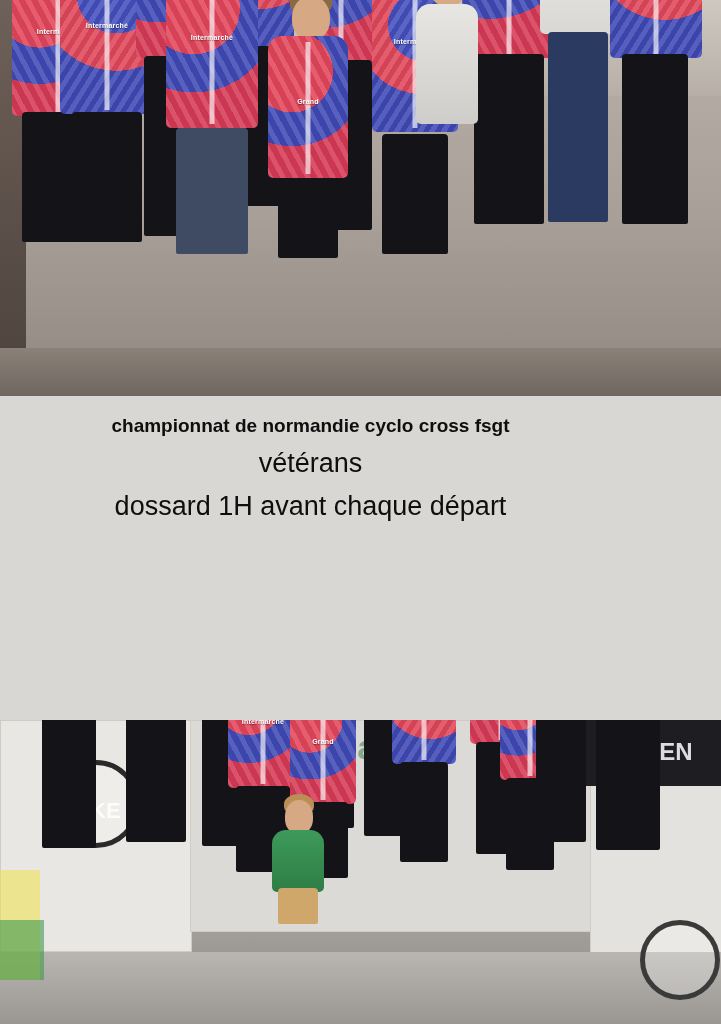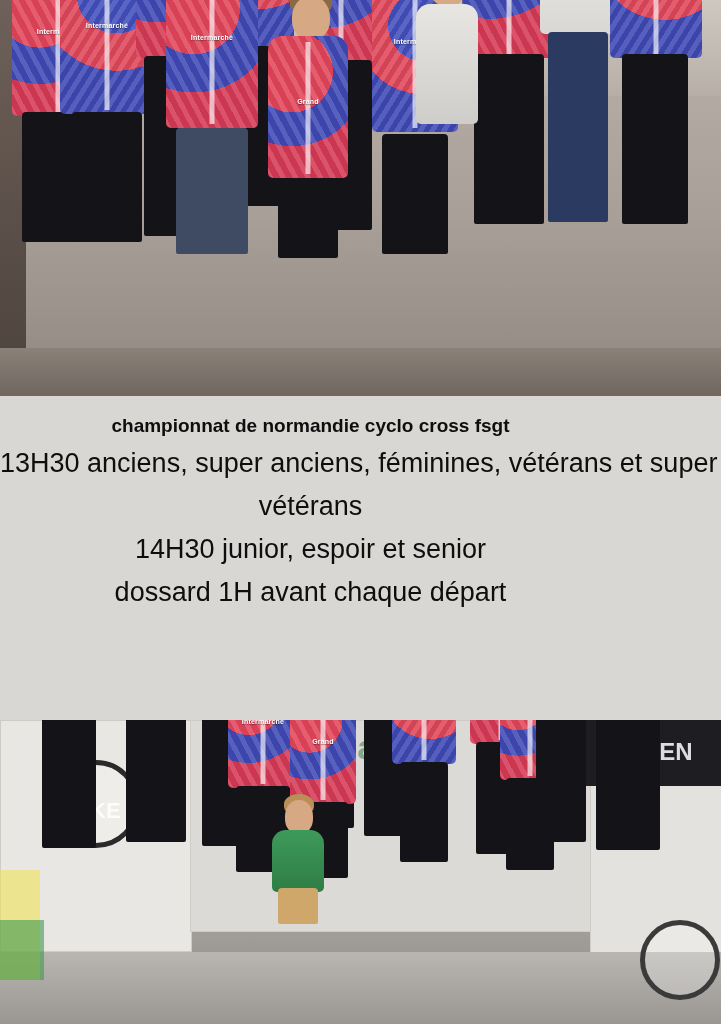--- a/index.html
+++ b/index.html
@@ -264,23 +264,21 @@
 
     <div class="person" style="left:416px;width:62px;height:230px;">
 
       <div class="head" style="left:12px;top:-206px;width:40px;height:46px;"></div>
       <div class="jersey" style="left:0;top:-162px;width:62px;height:120px;background:linear-gradient(180deg,#e7e6e3,#cfcdc9);"></div>
     </div>
   </div>
 
   <div class="textblock">
     <p class="line-head first">championnat de normandie cyclo cross fsgt</p>
-    <p class="prog-line wrap1">13H30 anciens, super anciens, féminines, vétérans et super</p>
     <p class="prog-line">vétérans</p>
-    <p class="prog-line">14H30 junior, espoir et senior</p>
     <p class="prog-line">dossard 1H avant chaque départ</p>
   </div>
 
   <div class="photo photo-bottom">
 
     <div class="shop-panel" style="left:0;top:0;width:190px;height:230px;background:#e9e7e3;"></div>
     <div class="shop-panel" style="left:190px;top:0;width:400px;height:210px;background:#dcdad6;"></div>
     <div class="shop-panel" style="left:590px;top:0;width:131px;height:240px;background:#e4e2de;"></div>
     <div class="floor" style="height:72px;background:linear-gradient(180deg,#b9b6b1,#9a9792);"></div>
 

